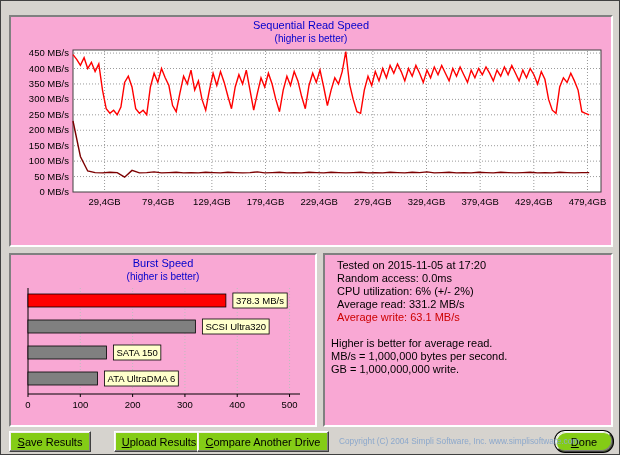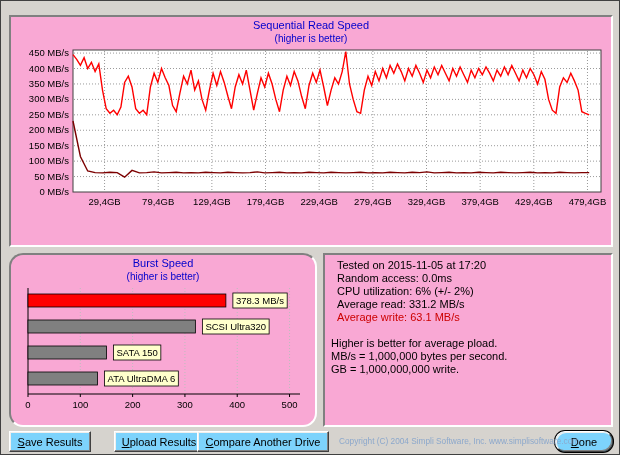--- a/index.html
+++ b/index.html
@@ -1,30 +1,30 @@
 <!DOCTYPE html>
 <html><head>
 <meta charset="utf-8">
 <style>
   html,body{margin:0;padding:0;}
   body{font-family:"Liberation Sans","DejaVu Sans",sans-serif;background:#d6d3ce;}
   #app{position:relative;width:620px;height:455px;background:#d6d3ce;border:1px solid #404040;box-sizing:border-box;overflow:hidden;}
   .panel{position:absolute;background:#f9a8d4;border:2px solid;border-color:#808080 #ffffff #ffffff #808080;box-sizing:border-box;}
   #seq-panel{left:8px;top:14px;width:604px;height:232px;}
-  #burst-panel{left:8px;top:252px;width:308px;height:174px;border-radius:14px;}
+  #burst-panel{left:8px;top:252px;width:308px;height:174px;}
   #info-panel{left:322px;top:252px;width:290px;height:174px;padding:4px 6px;font-size:11px;line-height:13px;color:#000;}
   .chart-title{font-size:11px;text-align:center;margin-top:2px;font-weight:normal;}
   .chart-sub{font-size:10px;text-align:center;}
   svg{display:block;}
   #seq-svg{margin:0 auto;}
   #burst-svg{margin:0 auto;}
   .drive-model{font-weight:bold;}
   .info-lines div{padding-left:6px;}
   .info-notes{margin-top:13px;}
-  .btn{position:absolute;top:430px;height:21px;background:#7dd3fc;border:1px solid;border-color:#ffffff #404040 #404040 #ffffff;box-shadow:inset -1px -1px 0 #808080,inset 1px 1px 0 #f0efed;font-family:"Liberation Sans",sans-serif;font-size:11px;color:#000;padding:0 6px;cursor:pointer;}
+  .btn{position:absolute;top:430px;height:21px;background:#84cc16;border:1px solid;border-color:#ffffff #404040 #404040 #ffffff;box-shadow:inset -1px -1px 0 #808080,inset 1px 1px 0 #f0efed;font-family:"Liberation Sans",sans-serif;font-size:11px;color:#000;padding:0 6px;cursor:pointer;}
   #btn-save{left:8px;width:82px;}
   #btn-upload{left:113px;width:90px;}
   #btn-compare{left:196px;width:132px;}
   #btn-done{left:554px;width:58px;box-shadow:0 0 0 1px #000,inset -1px -1px 0 #808080,inset 1px 1px 0 #f0efed;border-radius:10px;}
   #copyright{position:absolute;left:338px;top:435px;font-size:9px;white-space:nowrap;transform:scaleX(0.92);transform-origin:left center;}
   text{font-family:"Liberation Sans","DejaVu Sans",sans-serif;}
 </style>
 </head>
 <body>
 
@@ -119,21 +119,21 @@
 
   <div id="info-panel" class="panel">
     <div class="info-lines">
         <div>Tested on 2015-11-05 at 17:20</div>
         <div>Random access: 0.0ms</div>
         <div>CPU utilization: 6% (+/- 2%)</div>
         <div>Average read: 331.2 MB/s</div>
       </div>
     <div style="padding-left: 6px; color: rgb(204, 0, 0);">Average write: 63.1 MB/s</div>
     <div class="info-notes">
-        <div>Higher is better for average pload.</div>
+        <div>Higher is better for average read.</div>
         <div>MB/s = 1,000,000 bytes per second.</div>
         <div>GB = 1,000,000,000 write.</div>
       </div>
   </div>
 
   <button id="btn-save" class="btn ak"><u>S</u>ave Results</button>
   <button id="btn-upload" class="btn ak"><u>U</u>pload Results</button>
   <button id="btn-compare" class="btn ak"><u>C</u>ompare Another Drive</button>
   <button id="btn-done" class="btn ak"><u>D</u>one</button>
 

